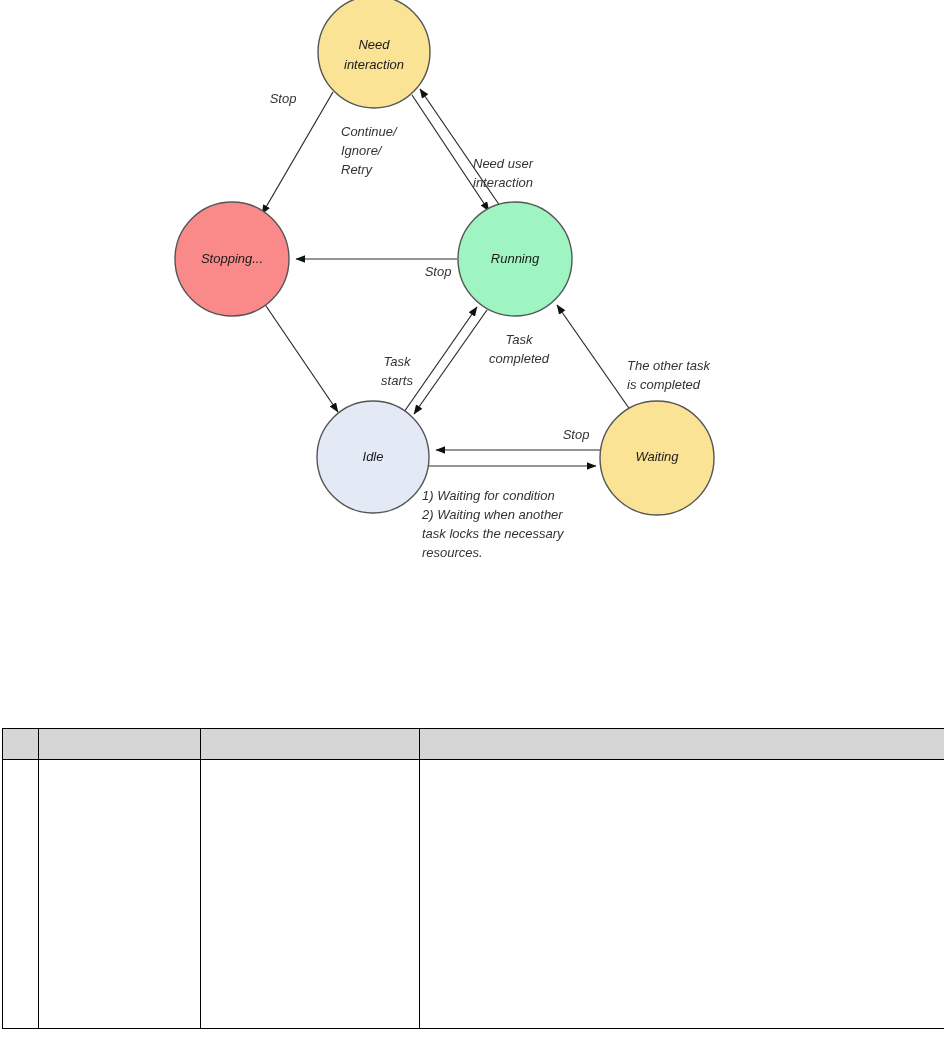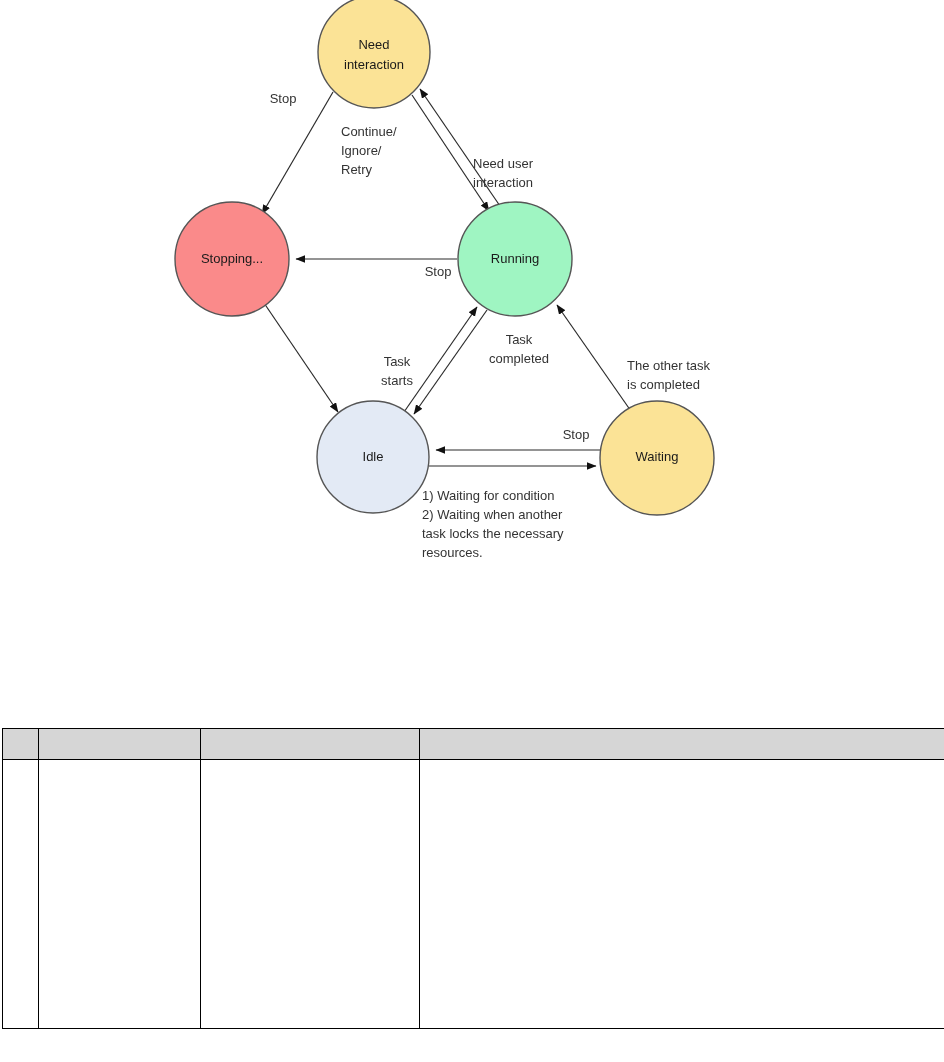--- a/index.html
+++ b/index.html
@@ -15,20 +15,21 @@
     font-family: "Liberation Sans", sans-serif;
     overflow: hidden;
   }
 
   #diagram-area {
     position: absolute;
     left: 0;
     top: 0;
     width: 944px;
     height: 600px;
+    font-style: italic;
   }
 
   svg.diagram {
     display: block;
     width: 944px;
     height: 600px;
   }
 
   .node-label {
     font-family: "Liberation Sans", sans-serif;

